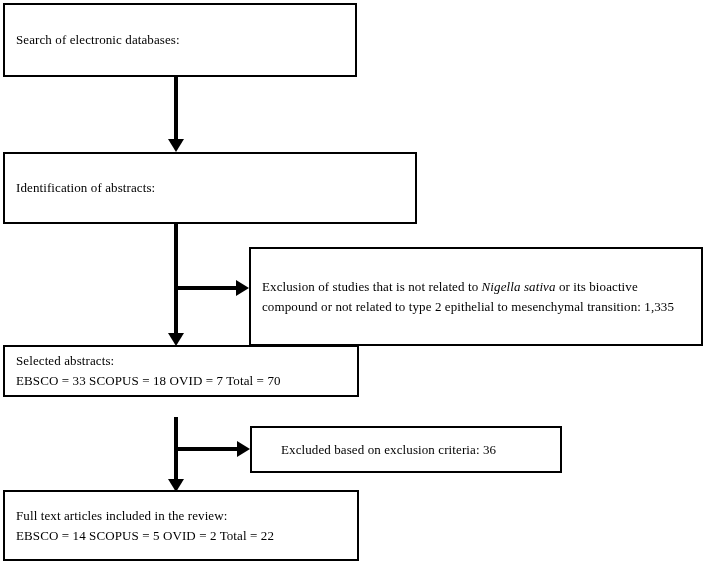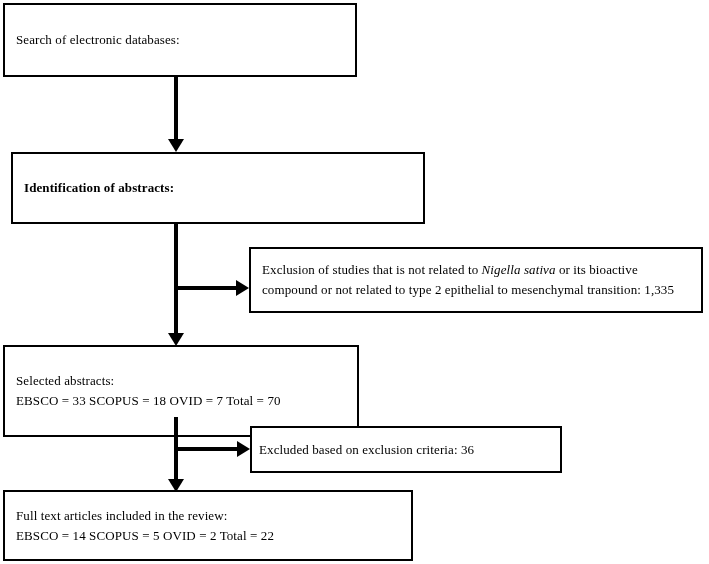--- a/index.html
+++ b/index.html
@@ -33,33 +33,33 @@
     white-space: pre;
     letter-spacing: 0.1px;
   }
   .node.wrap .line {
     white-space: normal;
   }
   .node.center-text {
     justify-content: center;
   }
   .node.center-text .line {
-    padding-left: 7px;
+    padding-left: 29px;
   }
   .ital {
     font-style: italic;
   }
 
   
   #box-search        { left: 3px;   top: 3px;   width: 354px; height: 74px; }
-  #box-identify      { left: 11px;   top: 152px; width: 414px; height: 72px; font-weight: bold; }
-  #box-exclusion     { left: 249px; top: 247px; width: 454px; height: 66px; }
-  #box-selected      { left: 3px;   top: 345px; width: 356px; height: 92px; }
+  #box-identify      { left: 3px;   top: 152px; width: 414px; height: 72px; }
+  #box-exclusion     { left: 249px; top: 247px; width: 454px; height: 99px; }
+  #box-selected      { left: 3px;   top: 345px; width: 356px; height: 52px; }
   #box-excluded-crit { left: 250px; top: 426px; width: 312px; height: 47px; }
-  #box-fulltext      { left: 3px;   top: 490px; width: 410px; height: 71px; }
+  #box-fulltext      { left: 3px;   top: 490px; width: 356px; height: 71px; }
 
   
   .conn {
     position: absolute;
     background: #000000;
   }
   .vline { width: 4px; }
   .hline { height: 4px; }
 
   .arrow-down {

